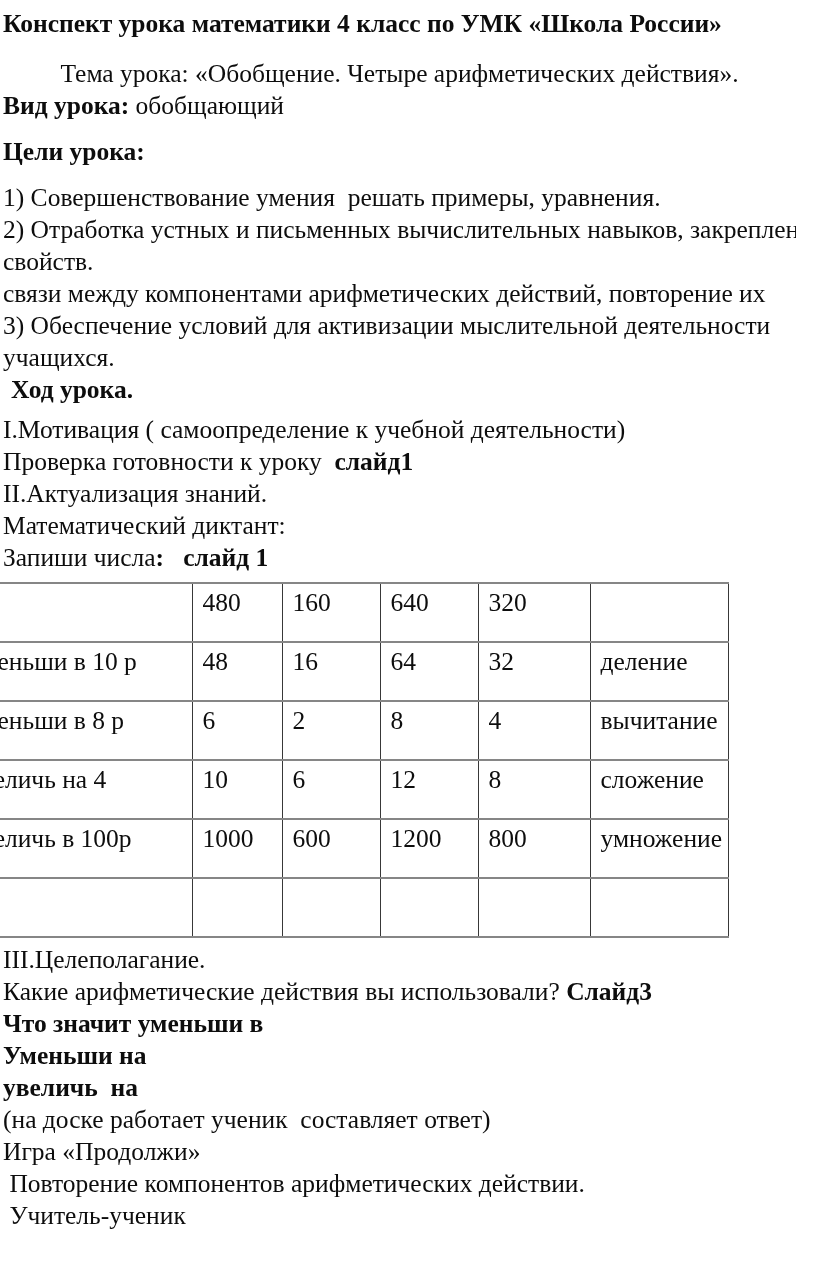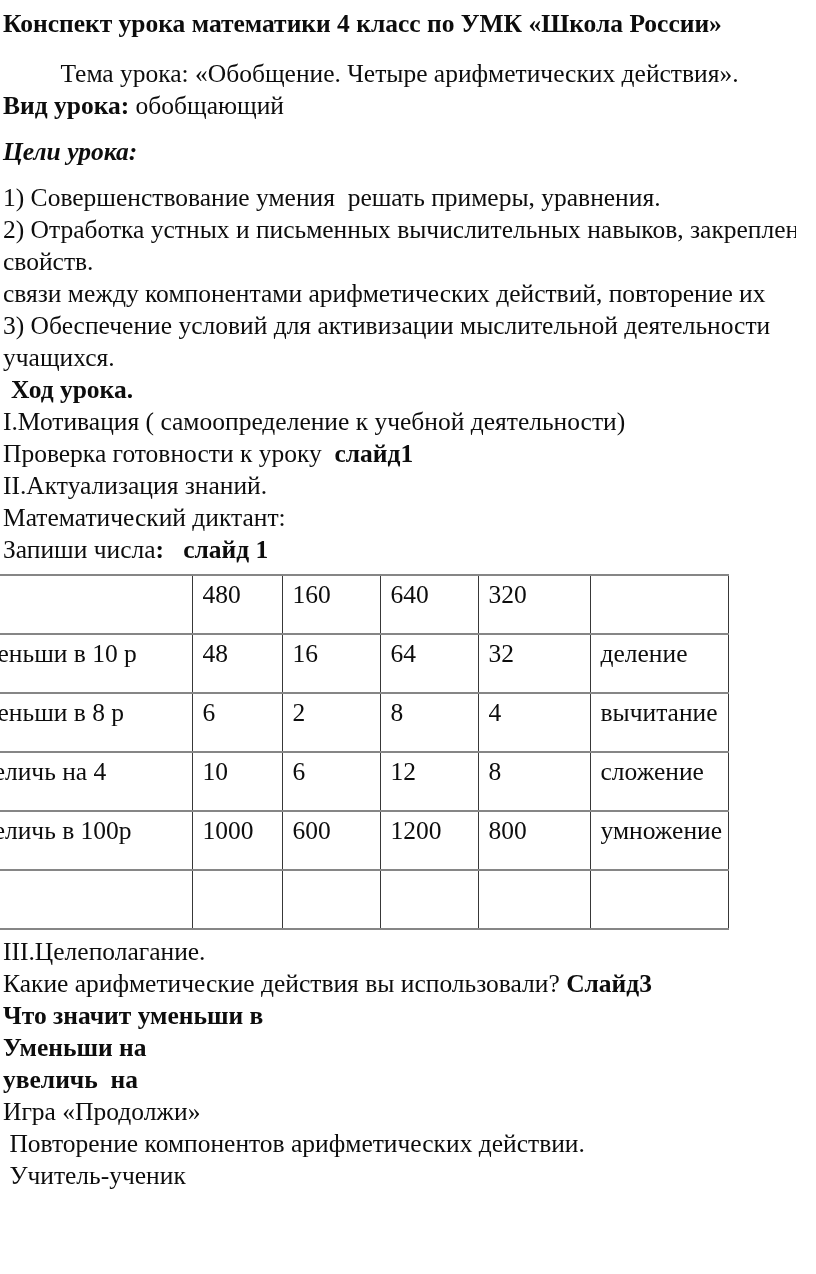--- a/index.html
+++ b/index.html
@@ -57,29 +57,29 @@
   }
 </style>
 </head>
 <body>
 
 <div class="page">
   <div id="doc-body">
       <div class="line"><span class="b">Конспект урока математики 4 класс по УМК «Школа России»</span></div>
       <div class="line" style="margin-top: 18px; text-align: center;"><span>Тема урока: «Обобщение. Четыре арифметических действия».</span></div>
       <div class="line"><span class="b">Вид урока:</span><span> обобщающий</span></div>
-      <div class="line" style="margin-top: 14px; font-style: italic;"><span class="b">Цели урока:</span></div>
+      <div class="line" style="margin-top: 14px;"><span class="b">Цели урока:</span></div>
       <div class="line" style="margin-top: 14px;"><span>1) Совершенствование умения  решать примеры, уравнения.</span></div>
       <div class="line"><span>2) Отработка устных и письменных вычислительных навыков, закрепление</span></div>
       <div class="line"><span>свойств.</span></div>
       <div class="line"><span>связи между компонентами арифметических действий, повторение их</span></div>
       <div class="line"><span>3) Обеспечение условий для активизации мыслительной деятельности</span></div>
       <div class="line"><span>учащихся.</span></div>
       <div class="line center"><span class="b">Ход урока.</span></div>
-      <div class="line" style="margin-top: 0;"><span>I.Мотивация ( самоопределение к учебной деятельности)</span></div>
+      <div class="line" style="margin-top: 8px;"><span>I.Мотивация ( самоопределение к учебной деятельности)</span></div>
       <div class="line"><span>Проверка готовности к уроку  </span><span class="b">слайд1</span></div>
       <div class="line"><span>II.Актуализация знаний.</span></div>
       <div class="line"><span>Математический диктант:</span></div>
       <div class="line"><span>Запиши числа</span><span class="b">:   слайд 1</span></div>
       <table class="dict" style="margin-left: -32px;">
         <colgroup>
           <col style="width: 224px;">
           <col style="width: 90px;">
           <col style="width: 98px;">
           <col style="width: 98px;">
@@ -135,17 +135,18 @@
             <td class=""></td>
             <td class=""></td>
           </tr>
         </tbody>
       </table>
       <div class="line"><span>III.Целеполагание.</span></div>
       <div class="line"><span>Какие арифметические действия вы использовали? </span><span class="b">Слайд3</span></div>
       <div class="line"><span class="b">Что значит уменьши в</span></div>
       <div class="line"><span class="b">Уменьши на</span></div>
       <div class="line"><span class="b">увеличь  на</span></div>
+      <div class="line"><span>(на доске работает ученик  составляет ответ)</span></div>
       <div class="line"><span>Игра «Продолжи»</span></div>
       <div class="line"><span> Повторение компонентов арифметических действии.</span></div>
       <div class="line"><span> Учитель-ученик</span></div>
     </div>
 </div>
 
 </body></html>

